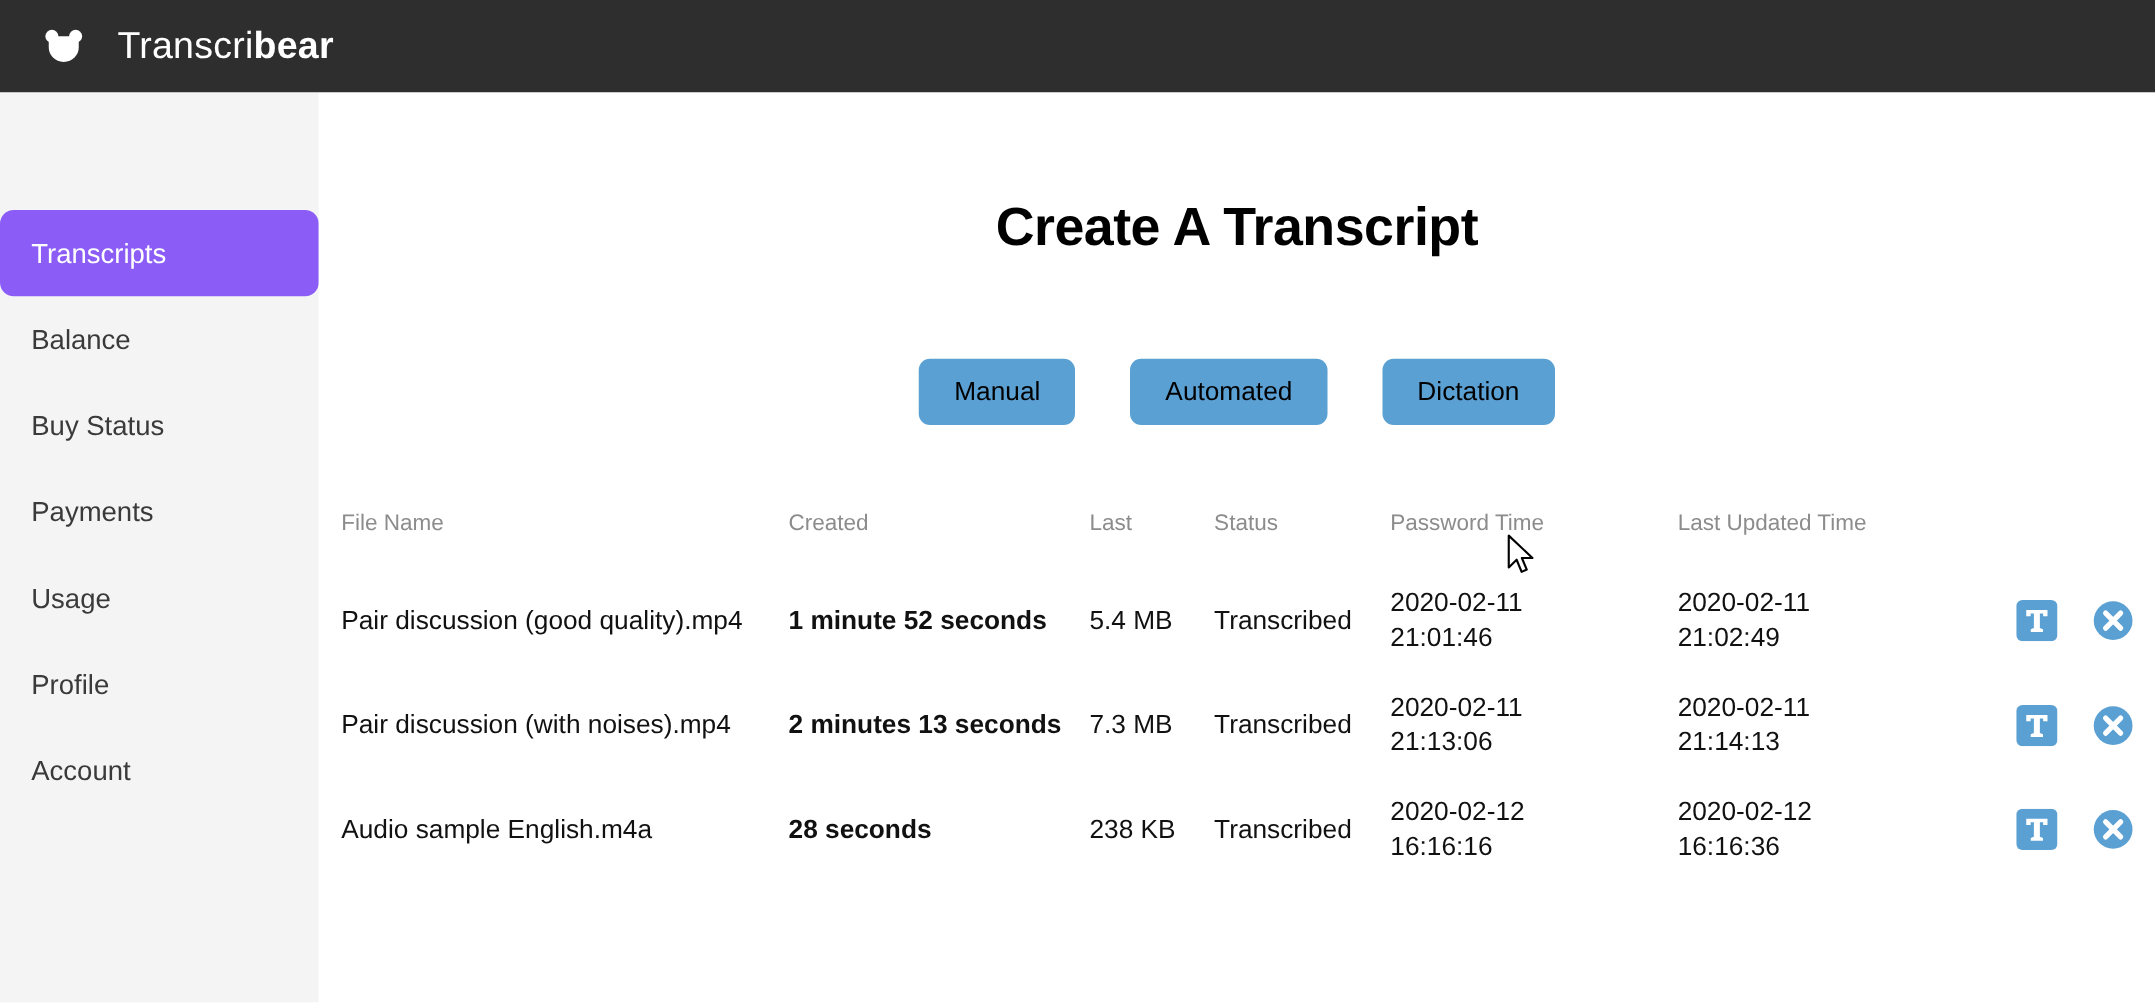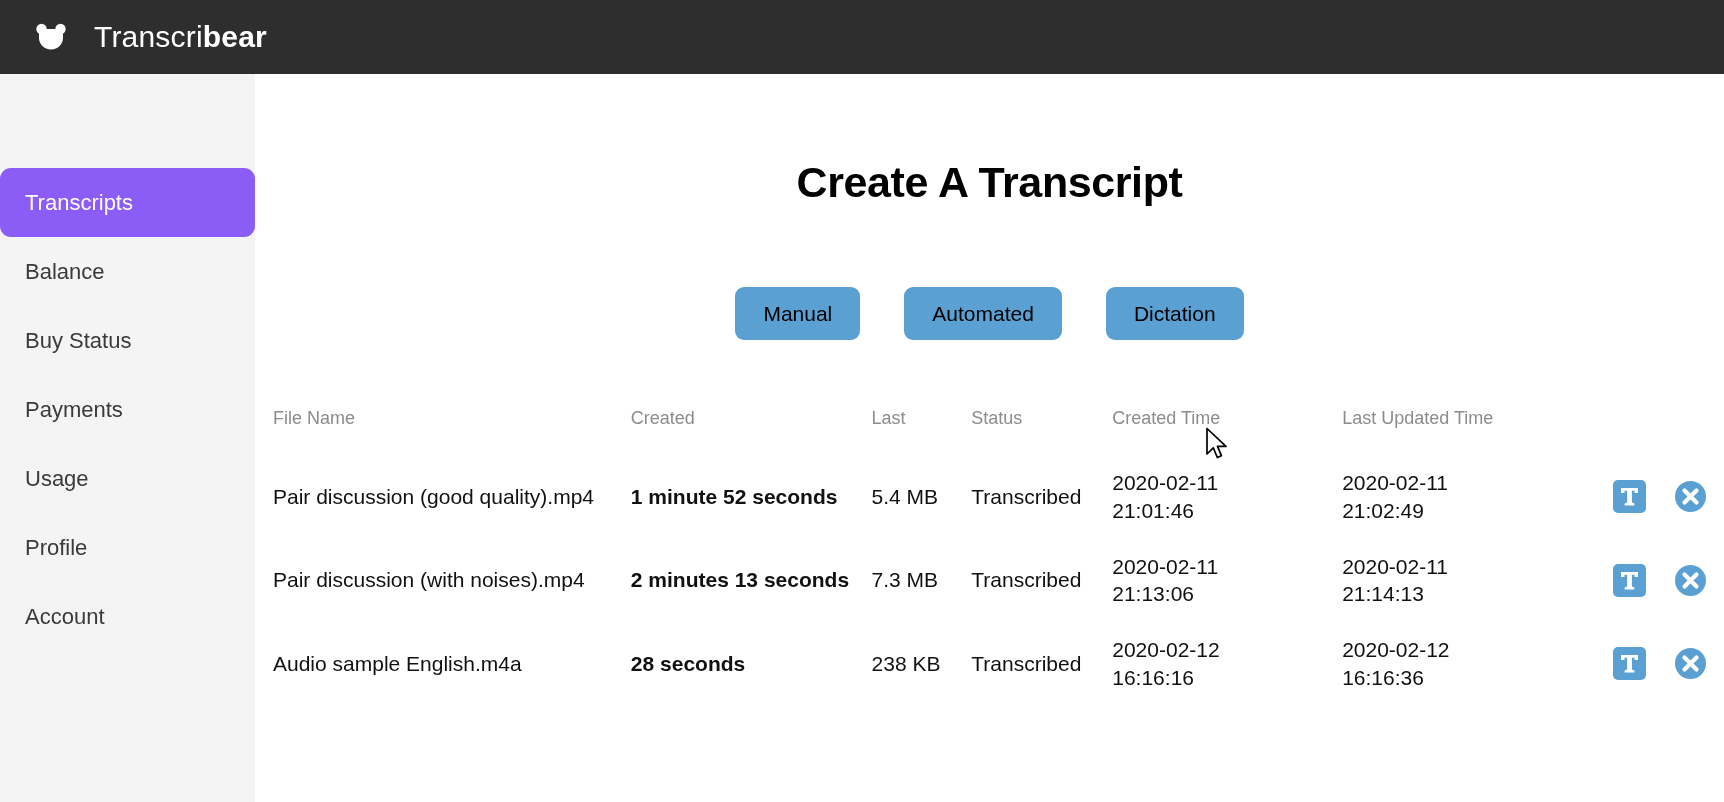--- a/index.html
+++ b/index.html
@@ -221,21 +221,21 @@
     </div>
 
     <div class="table-wrap">
       <table class="files">
         <thead>
           <tr>
             <th class="col-name">File Name</th>
             <th class="col-dur">Created</th>
             <th class="col-size">Last</th>
             <th class="col-status">Status</th>
-            <th class="col-created">Created Time</th>
+            <th class="col-created">Password Time</th>
             <th class="col-updated">Last Updated Time</th>
             <th class="col-act"></th>
           </tr>
         </thead>
         <tbody>
 
           <tr>
             <td class="col-name">Pair discussion (good quality).mp4</td>
             <td class="col-dur">1 minute 52 seconds</td>
             <td class="col-size">5.4 MB</td>

